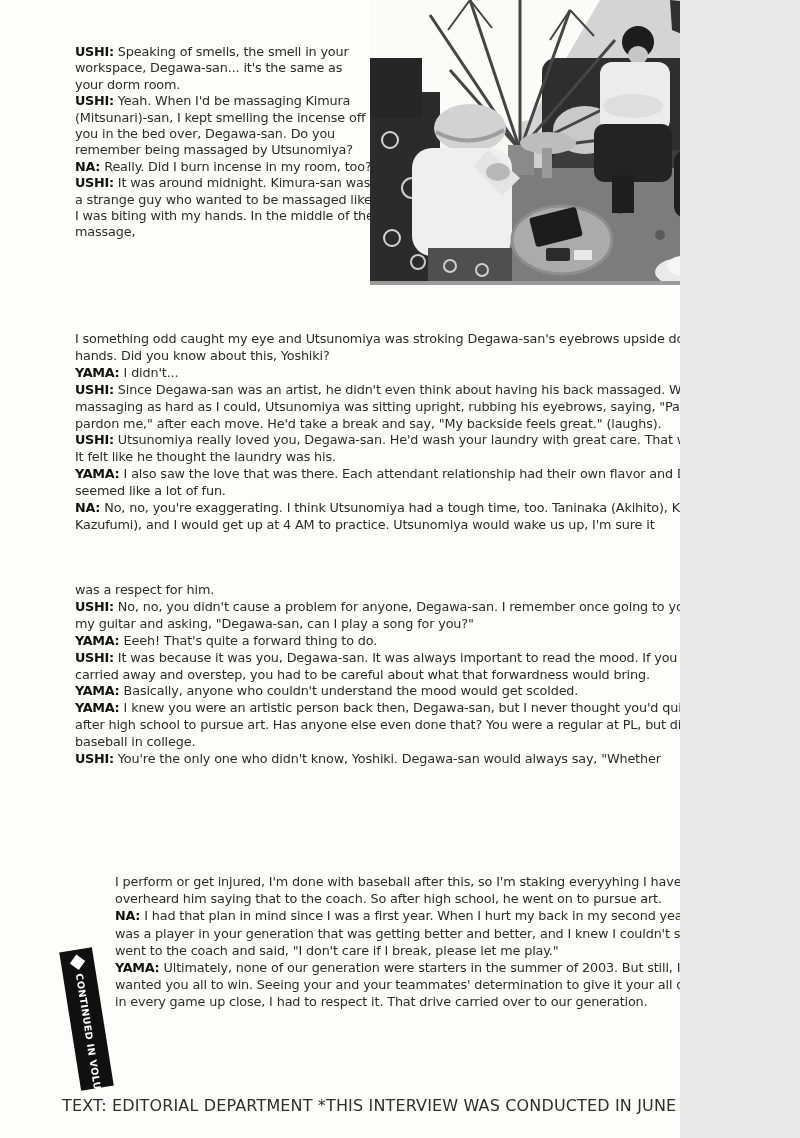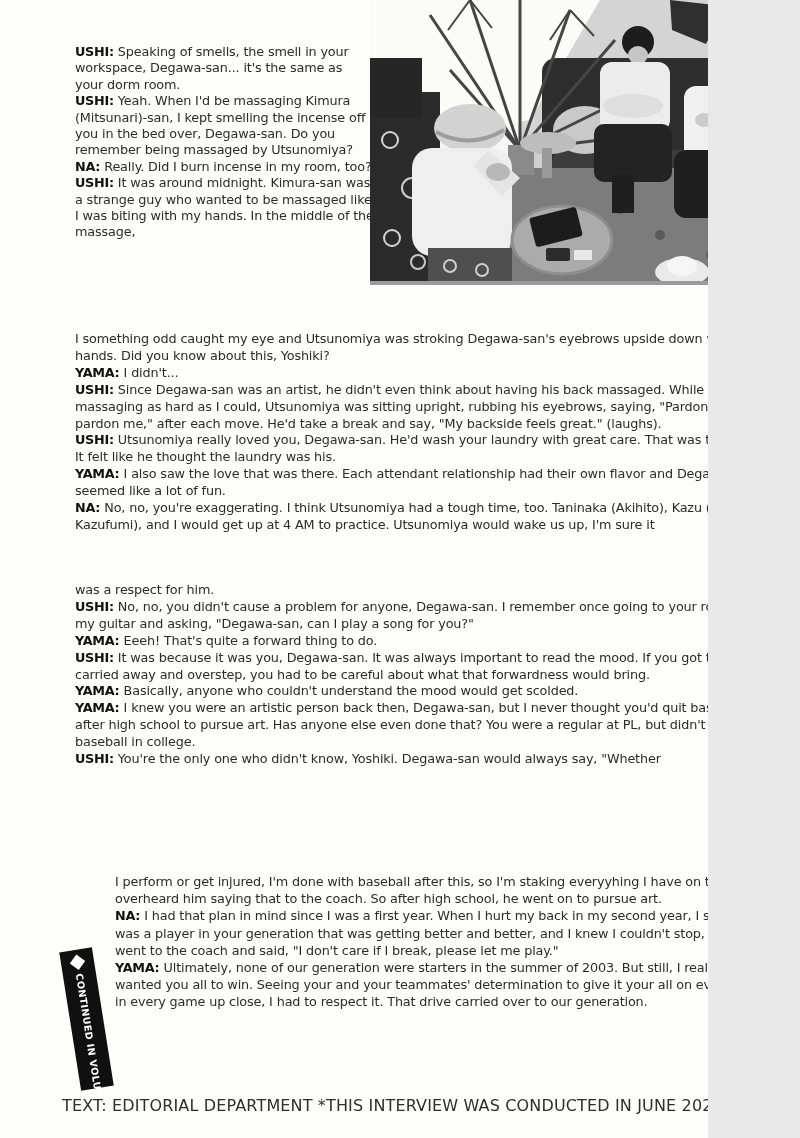--- a/index.html
+++ b/index.html
@@ -4,21 +4,20 @@
 <style>
   html, body { margin: 0; padding: 0; background: #e9e9e9; }
   .page {
     position: relative;
     width: 680px;
     height: 1138px;
     background: #fdfdfc;
     overflow: hidden;
     font-family: "DejaVu Sans", "Liberation Sans", sans-serif;
     color: #232323;
-    padding-left: 28px;
   }
   
   .dialogue { position: absolute; }
   .dialogue p.turn {
     margin: 0;
     font-size: 12.8px;
     letter-spacing: -0.15px;
     color: #2b2b2b;
   }
   .dialogue b.spk {

